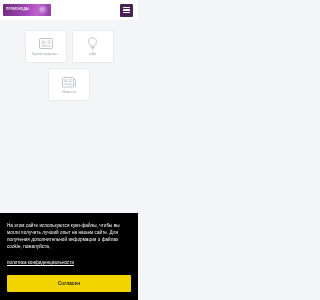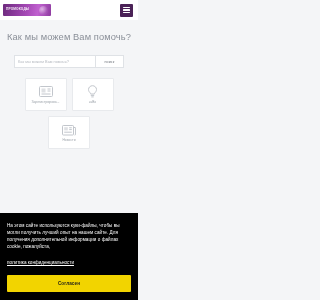--- a/index.html
+++ b/index.html
@@ -203,28 +203,20 @@
       <span class="logo-text">ПРОМОКОДЫ</span>
       <span class="logo-mark"></span>
     </div>
     <div class="menu-btn">
       <span></span>
       <span></span>
       <span></span>
     </div>
   </div>
 
-  <div class="hero">
-    <h1>Как мы можем Вам помочь?</h1>
-
-    <div class="search-row">
-      <input class="search-input" type="text" placeholder="Как мы можем Вам помочь?" style="">
-      <button class="search-btn">поиск</button>
-    </div>
-  </div>
 
   <div class="tiles">
 
     <div class="tile">
       <span class="tile-icon">
         <svg width="14" height="11" viewBox="0 0 14 11" fill="none" stroke="currentColor" stroke-width="1">
           <rect x="0.5" y="0.5" width="13" height="10" rx="1"></rect>
           <rect x="2.5" y="2.5" width="4" height="4" fill="currentColor" stroke="none" opacity="0.55"></rect>
           <line x1="8.5" y1="3" x2="11.5" y2="3"></line>
           <line x1="8.5" y1="5" x2="11.5" y2="5"></line>

